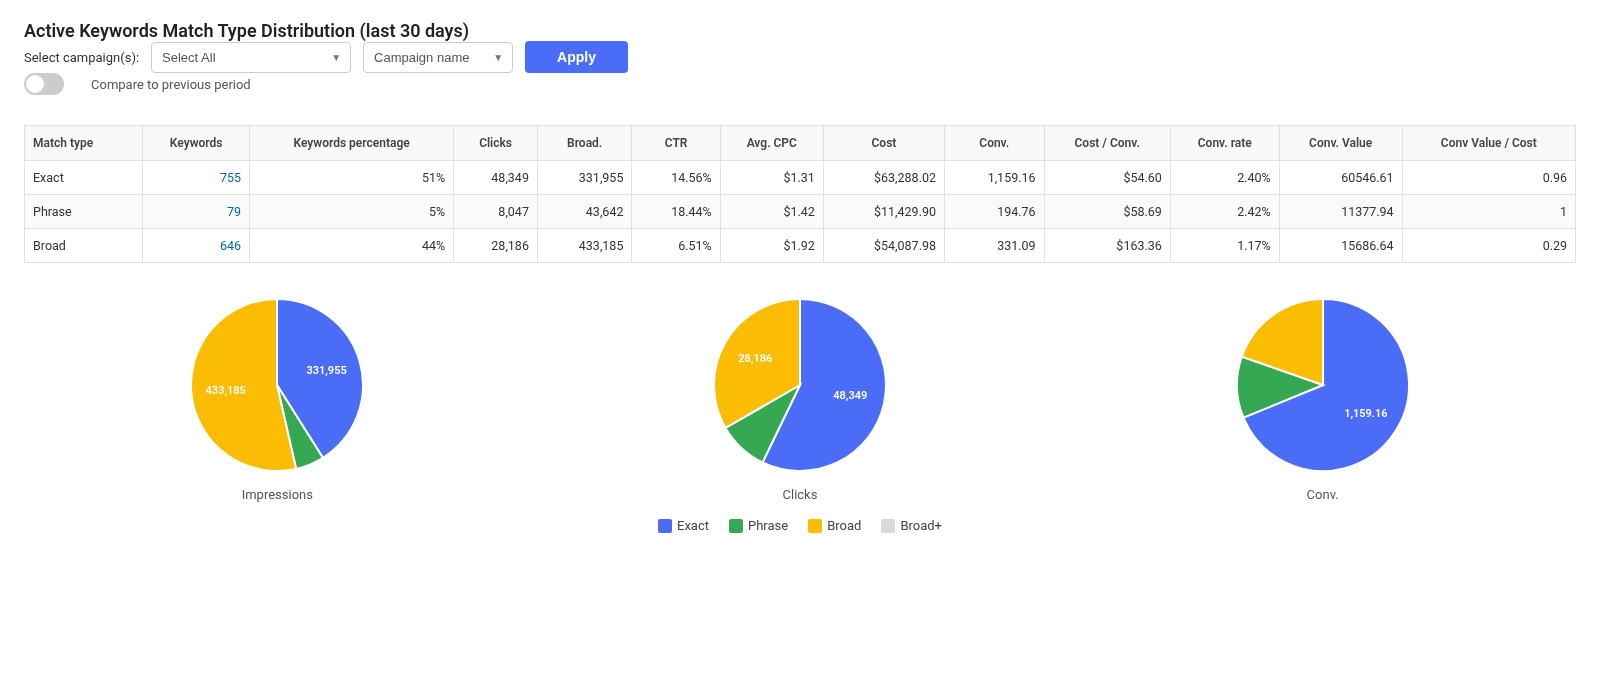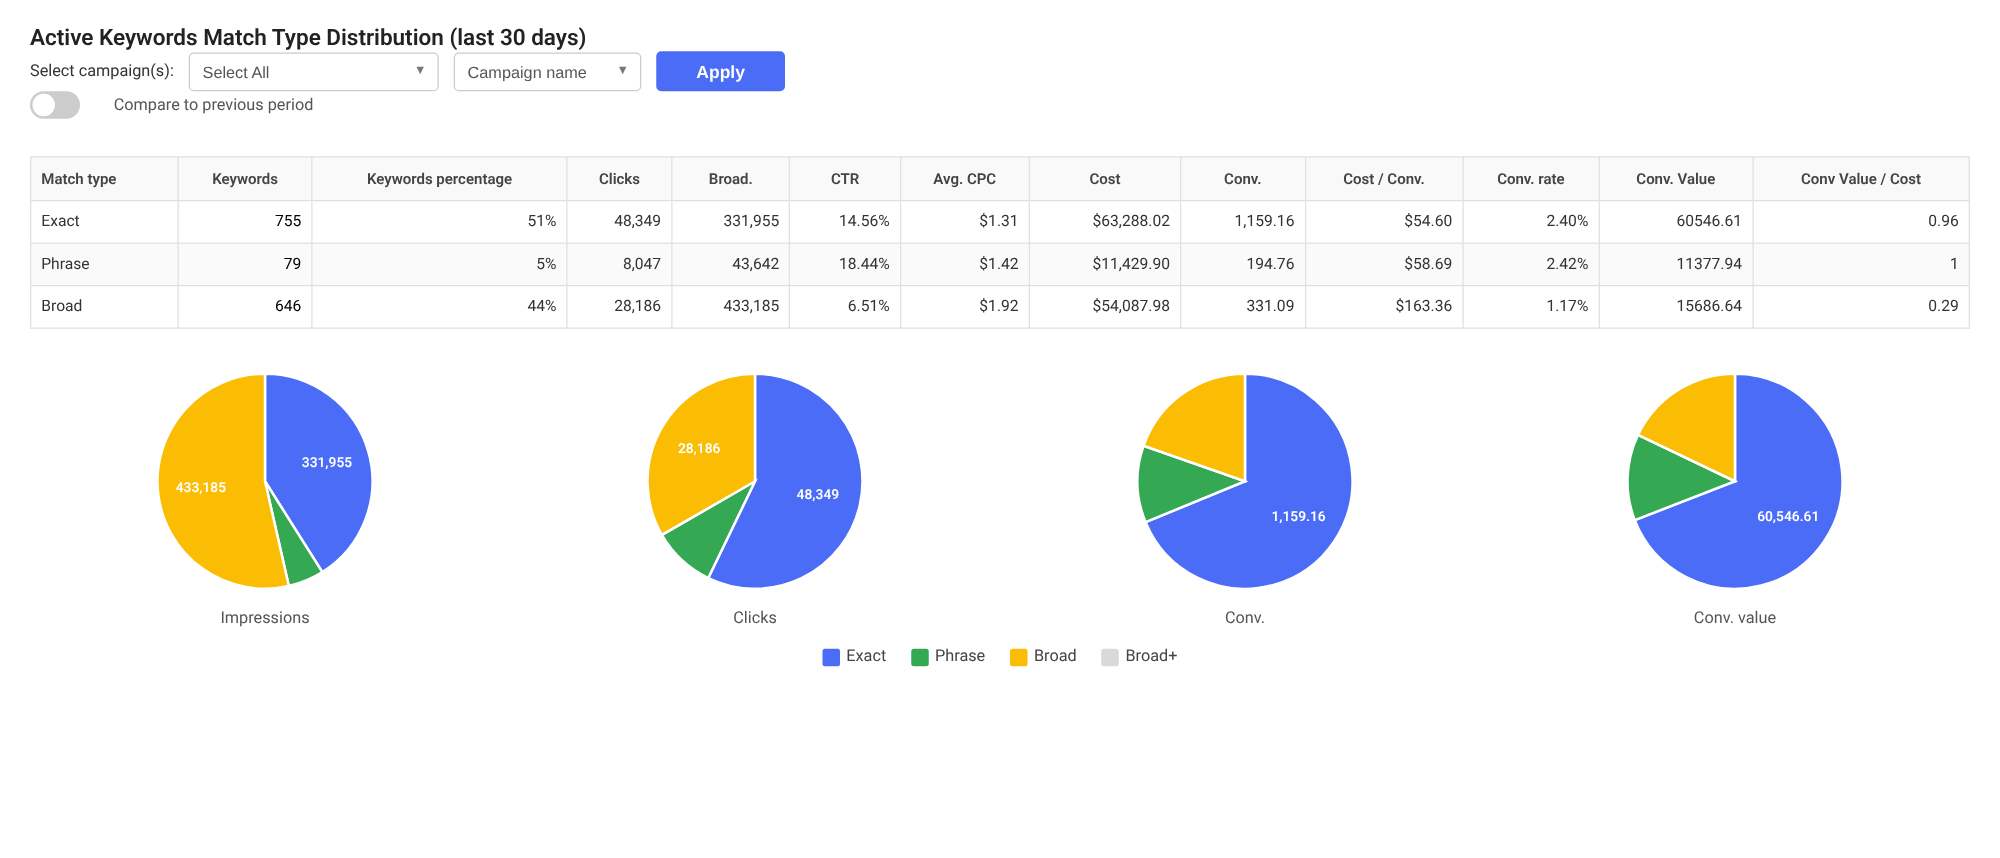--- a/index.html
+++ b/index.html
@@ -47,21 +47,21 @@
     thead tr { background: #f9f9f9; }
     th {
       padding: 10px 8px; font-weight: 600; color: #444;
       border: 1px solid #e0e0e0; white-space: nowrap; font-size: 12px;
     }
     th:first-child { text-align: left; }
     td {
       padding: 9px 8px; text-align: right; border: 1px solid #e0e0e0; color: #333;
     }
     td:first-child { text-align: left; }
-    td a { color: #000000; text-decoration: none; }
+    td a { color: #0369a1; text-decoration: none; }
     tr:nth-child(even) { background: #fafafa; }
 
     .charts-section { display: flex; justify-content: space-around; align-items: flex-start; margin-top: 32px; flex-wrap: wrap; gap: 16px; }
     .chart-item { display: flex; flex-direction: column; align-items: center; gap: 12px; }
     .chart-label { font-size: 13px; color: #555; text-align: center; }
 
     .legend { display: flex; align-items: center; gap: 20px; margin-top: 16px; justify-content: center; flex-wrap: wrap; }
     .legend-item { display: flex; align-items: center; gap: 5px; font-size: 13px; color: #444; }
     .legend-dot { width: 14px; height: 14px; border-radius: 2px; display: inline-block; }
   </style>
@@ -180,29 +180,20 @@
     </div>
     <div class="chart-item">
       <svg width="180" height="180" viewBox="0 0 180 180">
         <path d="M 90 90 L 90 4 A 86 86 0 1 1 10.458821662339204 122.69863833031036 Z" fill="#4a6cf7" stroke="#fff" stroke-width="2"></path>
         <text x="132.8655446874667" y="118.72464235890146" text-anchor="middle" dominant-baseline="middle" fill="#fff" font-size="11" font-weight="600">1,159.16</text>
         <path d="M 90 90 L 10.458821662339204 122.69863833031036 A 86 86 0 0 1 8.814824295195166 61.62805530493254 Z" fill="#34a853" stroke="#fff" stroke-width="2"></path>
         <path d="M 90 90 L 8.814824295195166 61.62805530493254 A 86 86 0 0 1 89.99999999999999 4 Z" fill="#fbbc04" stroke="#fff" stroke-width="2"></path>
       </svg>
       <div class="chart-label">Conv.</div>
     </div>
-    <div class="chart-item">
-      <svg width="180" height="180" viewBox="0 0 180 180">
-        <path d="M 90 90 L 90 4 A 86 86 0 1 1 9.825634058689587 121.11384010225747 Z" fill="#4a6cf7" stroke="#fff" stroke-width="2"></path>
-        <text x="132.57842463951602" y="119.14854636542026" text-anchor="middle" dominant-baseline="middle" fill="#fff" font-size="11" font-weight="600">60,546.61</text>
-        <path d="M 90 90 L 9.825634058689587 121.11384010225747 A 86 86 0 0 1 12.40520817523148 52.91835654031989 Z" fill="#34a853" stroke="#fff" stroke-width="2"></path>
-        <path d="M 90 90 L 12.40520817523148 52.91835654031989 A 86 86 0 0 1 89.99999999999999 4 Z" fill="#fbbc04" stroke="#fff" stroke-width="2"></path>
-      </svg>
-      <div class="chart-label">Conv. value</div>
-    </div>
   </div>
 
 <div class="legend" id="legend-container">
 <div class="legend-item">
       <span class="legend-dot" style="background: rgb(74, 108, 247);"></span>
       <span>Exact</span>
     </div>
     <div class="legend-item">
       <span class="legend-dot" style="background: rgb(52, 168, 83);"></span>
       <span>Phrase</span>

